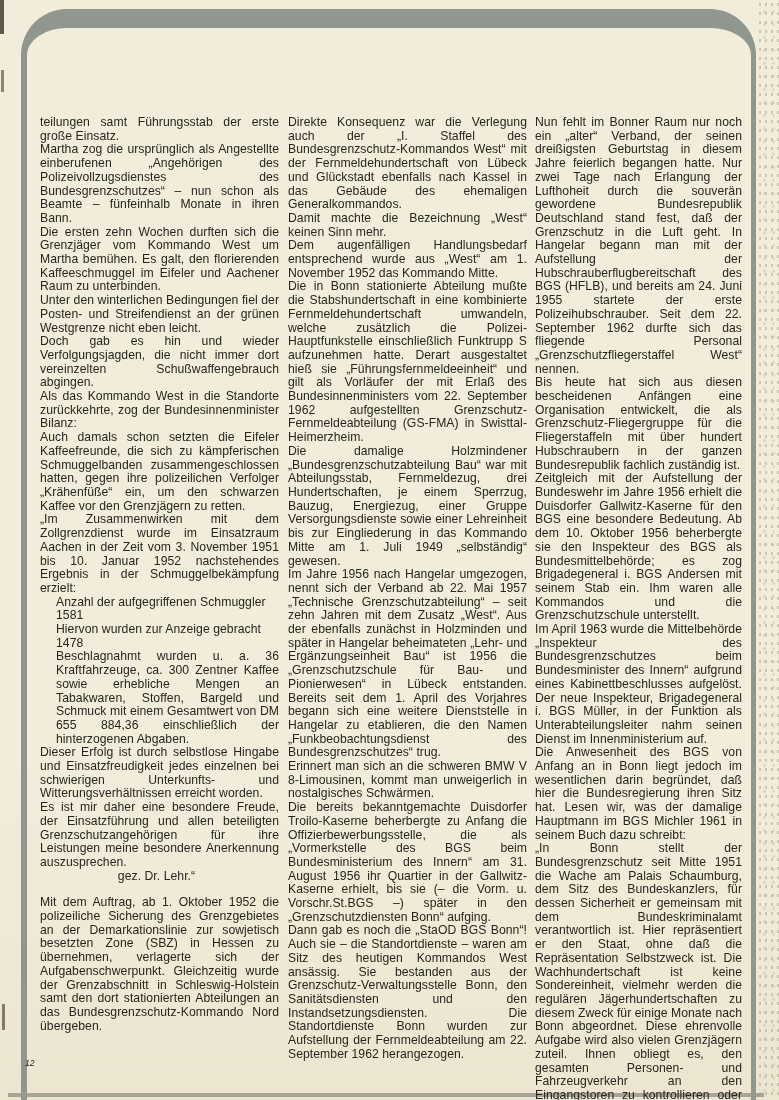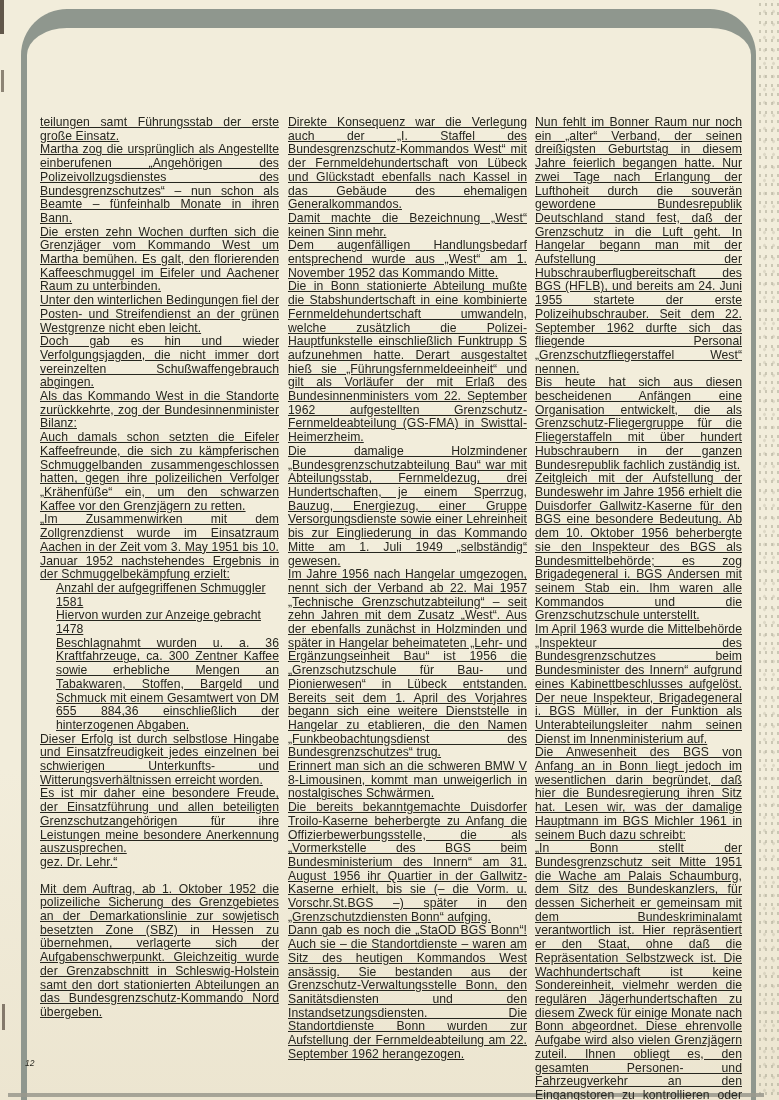--- a/index.html
+++ b/index.html
@@ -64,23 +64,23 @@
     line-height: 13.7px;
     letter-spacing: 0.05px;
     color: var(--ink);
     hyphens: auto;
     -webkit-hyphens: auto;
   }
   #col1 { left: 40px;  width: 239px; }
   #col2 { left: 288px; width: 239px; }
   #col3 { left: 535px; width: 207px; }
 
-  .col p { margin: 0; text-decoration: underline; }
+  .col p { margin: 0; }
   .col p.indent { padding-left: 16px; }
-  .col p.right  { text-align: left; padding-right: 6px; }
+  .col p.right  { text-align: center; padding-right: 6px; }
   .col p.gap-top { margin-top: 13px; }
 
   .page-number {
     position: absolute;
     left: 25px;
     top: 1058px;
     font-size: 8.5px;
     color: var(--ink);
     font-style: italic;
   }
@@ -97,21 +97,21 @@
   <div class="bottom-rule"></div>
 
   <div id="col1" class="col">
       <p class="normal">teilungen samt Führungsstab der erste große Einsatz.</p>
       <p class="normal">Martha zog die ursprünglich als Angestellte einberufenen „Angehörigen des Polizeivollzugsdienstes des Bundesgrenzschutzes“ – nun schon als Beamte – fünfeinhalb Monate in ihren Bann.</p>
       <p class="normal">Die ersten zehn Wochen durften sich die Grenzjäger vom Kommando West um Martha bemühen. Es galt, den florierenden Kaffeeschmuggel im Eifeler und Aachener Raum zu unterbinden.</p>
       <p class="normal">Unter den winterlichen Bedingungen fiel der Posten- und Streifendienst an der grünen Westgrenze nicht eben leicht.</p>
       <p class="normal">Doch gab es hin und wieder Verfolgungsjagden, die nicht immer dort vereinzelten Schußwaffengebrauch abgingen.</p>
       <p class="normal">Als das Kommando West in die Standorte zurückkehrte, zog der Bundesinnenminister Bilanz:</p>
       <p class="normal">Auch damals schon setzten die Eifeler Kaffeefreunde, die sich zu kämpferischen Schmuggelbanden zusammengeschlossen hatten, gegen ihre polizeilichen Verfolger „Krähenfüße“ ein, um den schwarzen Kaffee vor den Grenzjägern zu retten.</p>
-      <p class="normal">„Im Zusammenwirken mit dem Zollgrenzdienst wurde im Einsatzraum Aachen in der Zeit vom 3. May 1951 bis 10. Januar 1952 nachstehendes Ergebnis in der Schmuggelbekämpfung erzielt:</p>
+      <p class="normal">„Im Zusammenwirken mit dem Zollgrenzdienst wurde im Einsatzraum Aachen in der Zeit vom 3. November 1951 bis 10. Januar 1952 nachstehendes Ergebnis in der Schmuggelbekämpfung erzielt:</p>
       <p class="indent">Anzahl der aufgegriffenen Schmuggler</p>
       <p class="indent">1581</p>
       <p class="indent">Hiervon wurden zur Anzeige gebracht</p>
       <p class="indent">1478</p>
       <p class="indent">Beschlagnahmt wurden u. a. 36 Kraftfahrzeuge, ca. 300 Zentner Kaffee sowie erhebliche Mengen an Tabakwaren, Stoffen, Bargeld und Schmuck mit einem Gesamtwert von DM 655 884,36 einschließlich der hinterzogenen Abgaben.</p>
       <p class="normal">Dieser Erfolg ist durch selbstlose Hingabe und Einsatzfreudigkeit jedes einzelnen bei schwierigen Unterkunfts- und Witterungsverhältnissen erreicht worden.</p>
       <p class="normal">Es ist mir daher eine besondere Freude, der Einsatzführung und allen beteiligten Grenzschutzangehörigen für ihre Leistungen meine besondere Anerkennung auszusprechen.</p>
       <p class="right">gez. Dr. Lehr.“</p>
       <p class="normal gap-top">Mit dem Auftrag, ab 1. Oktober 1952 die polizeiliche Sicherung des Grenzgebietes an der Demarkationslinie zur sowjetisch besetzten Zone (SBZ) in Hessen zu übernehmen, verlagerte sich der Aufgabenschwerpunkt. Gleichzeitig wurde der Grenzabschnitt in Schleswig-Holstein samt den dort stationierten Abteilungen an das Bundesgrenzschutz-Kommando Nord übergeben.</p>
     </div>

